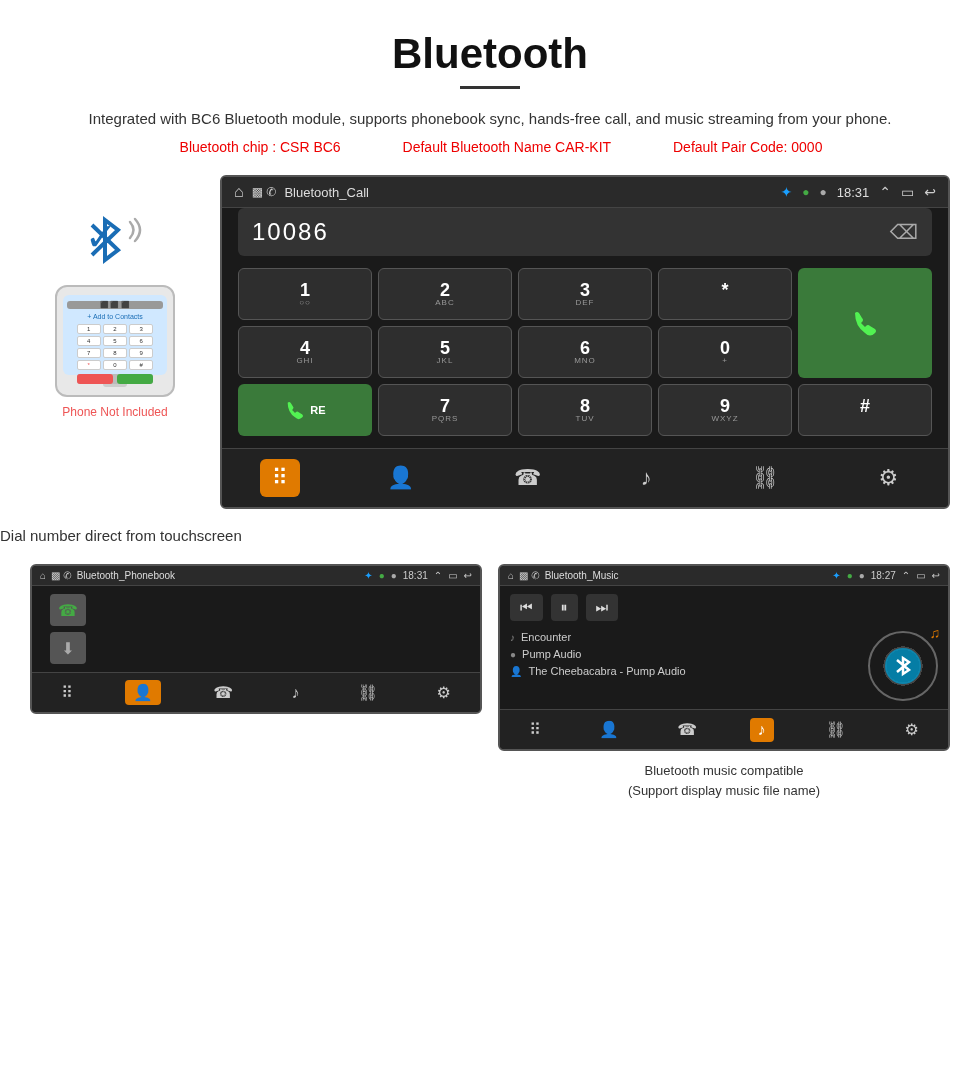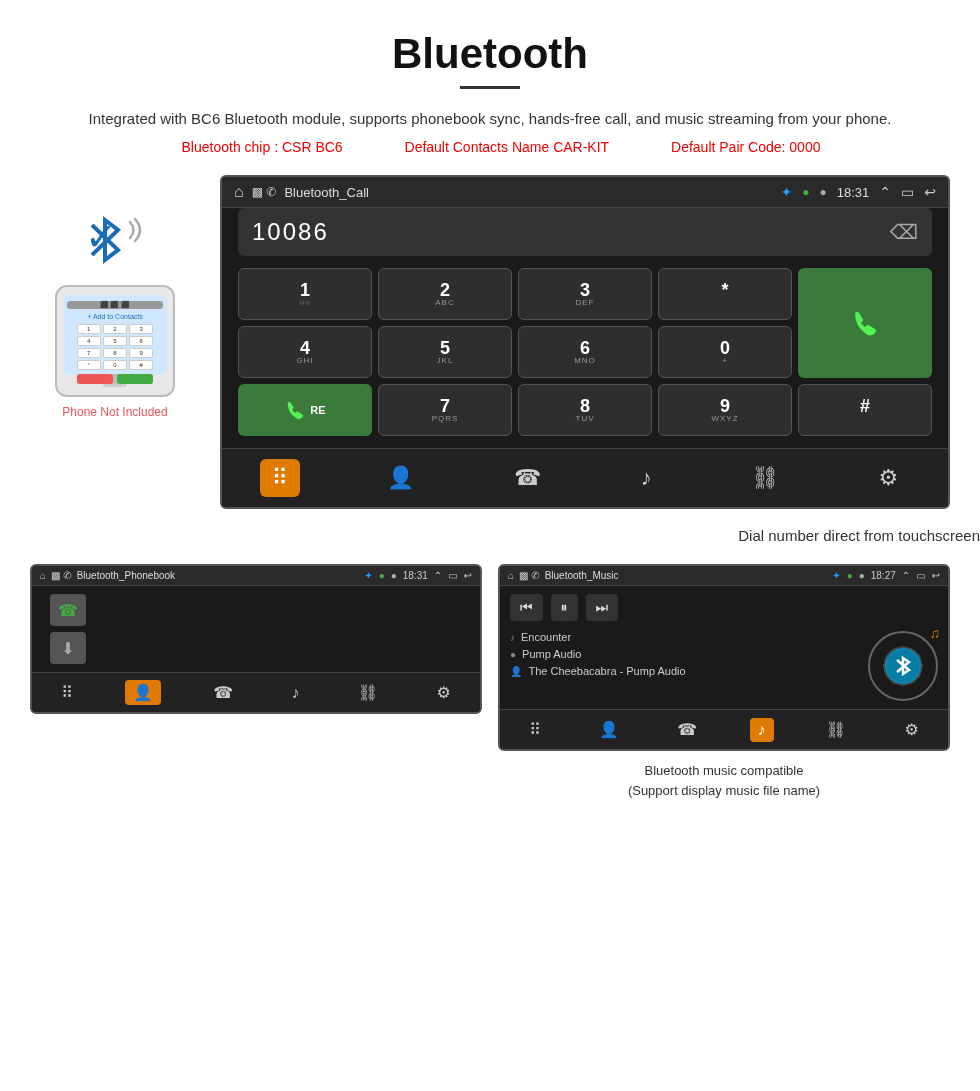--- a/index.html
+++ b/index.html
@@ -250,21 +250,21 @@
       padding: 6px 12px;
       border-radius: 6px;
     }
     .bottom-icon.active-orange {
       background: #e07a00;
       color: #fff;
     }
 
     
     .main-caption {
-      text-align: right;
+      text-align: left;
       font-size: 15px;
       color: #333;
       padding: 8px 0 20px;
     }
 
     
     .bottom-row {
       display: flex;
       gap: 16px;
       padding: 0 30px 30px;
@@ -409,21 +409,21 @@
 </head>
 <body>
 
 <h1 class="page-title">Bluetooth</h1>
 <div class="title-underline"></div>
 
 <p class="description">Integrated with BC6 Bluetooth module, supports phonebook sync, hands-free call, and music streaming from your phone.</p>
 
 <div class="specs">
   <span>Bluetooth chip : CSR BC6</span>
-  <span>Default Contacts Name CAR-KIT</span>
+  <span>Default Bluetooth Name CAR-KIT</span>
   <span>Default Pair Code: 0000</span>
 </div>
 
 <div class="main-section">
 
   <div class="phone-side">
     <div class="bluetooth-icon-wrapper">
       <span class="bt-symbol">✓</span>
 
       <svg width="50" height="60" viewBox="0 0 50 60" style="position:absolute;left:5px;top:5px;">

